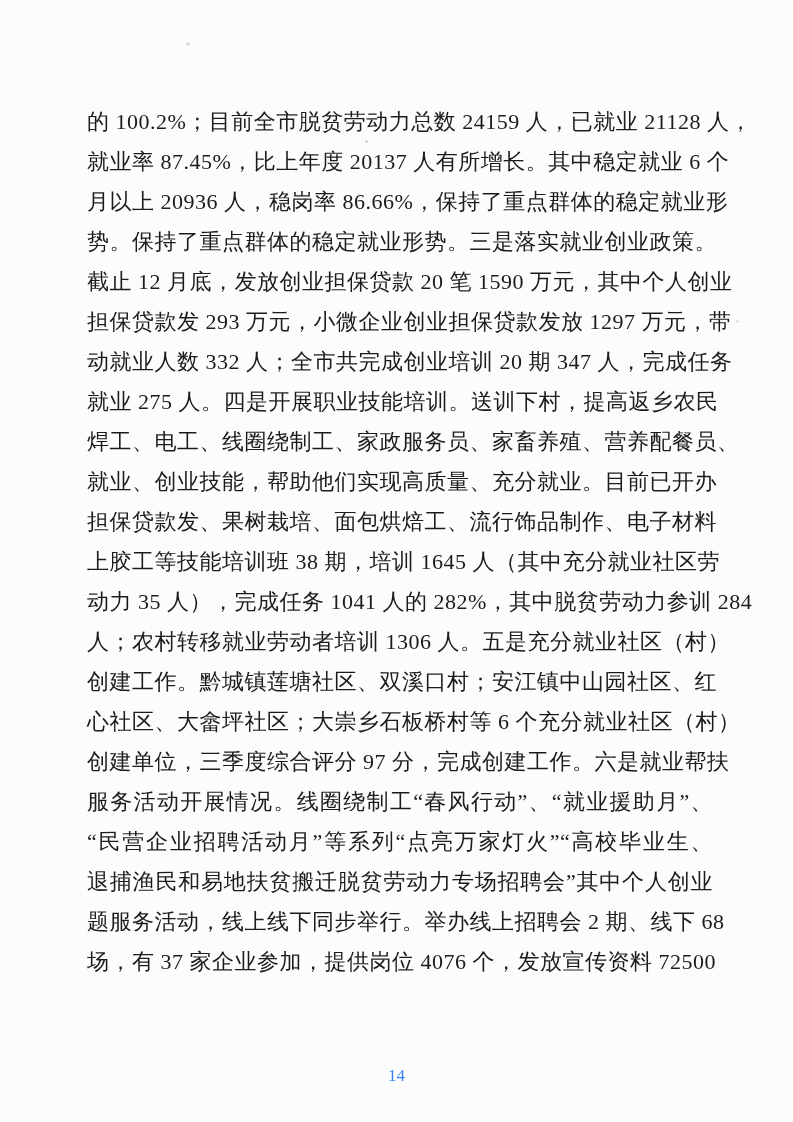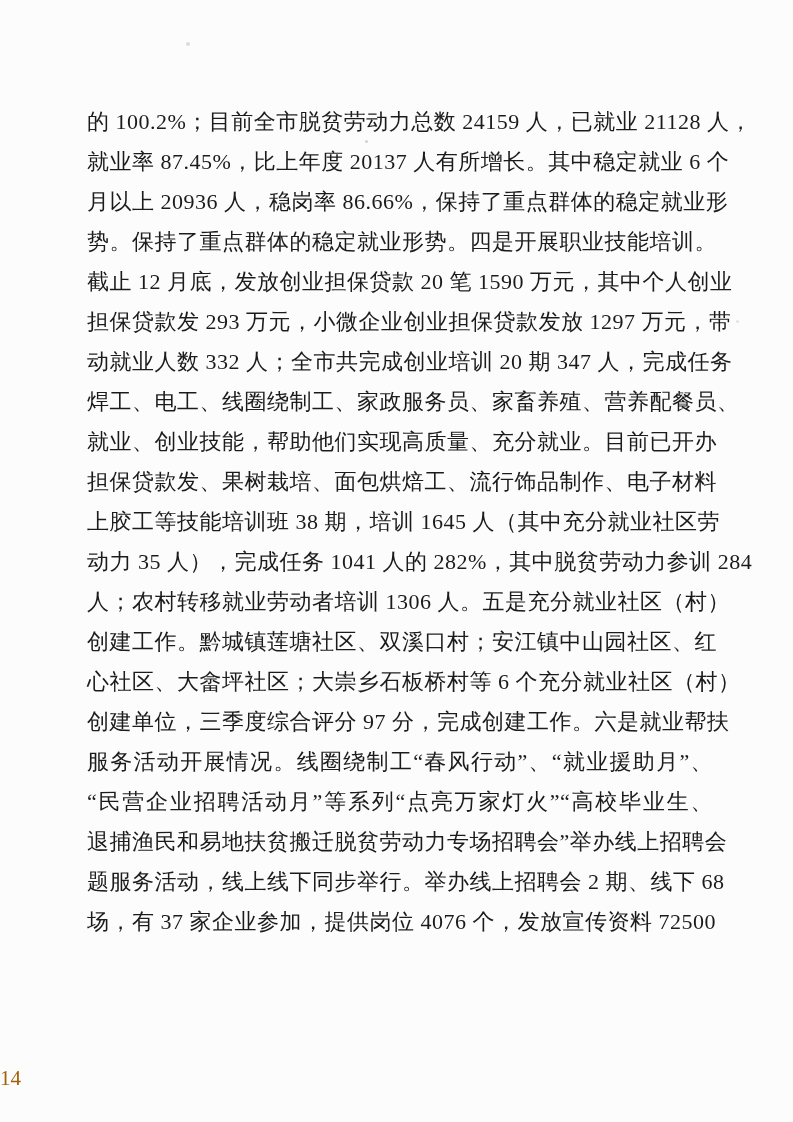--- a/index.html
+++ b/index.html
@@ -31,23 +31,23 @@
     white-space: nowrap;
     text-align: justify;
     text-align-last: justify;
     letter-spacing: 0.5px;
   }
   .page-number {
     position: absolute;
     left: 0;
     right: 0;
     top: 1066px;
-    text-align: left;
-    font-size: 21px;
-    color: #a16207;
+    text-align: center;
+    font-size: 17px;
+    color: #3b82f6;
   }
   .speck {
     position: absolute;
     border-radius: 50%;
   }
   .speck.s1 { left: 186px; top: 42px;  width: 4px; height: 4px; background: #dcdcdc; }
   .speck.s2 { left: 365px; top: 140px; width: 3px; height: 3px; background: #d2d2d2; }
   .speck.s3 { left: 736px; top: 320px; width: 3px; height: 3px; background: #e2e2e2; }
 </style>
 </head>
@@ -55,34 +55,35 @@
 
 <div class="page">
   <div class="speck s1"></div>
   <div class="speck s2"></div>
   <div class="speck s3"></div>
 
   <div class="text-block" id="text-block">
       <div class="line">的 100.2%；目前全市脱贫劳动力总数 24159 人，已就业 21128 人，</div>
       <div class="line">就业率 87.45%，比上年度 20137 人有所增长。其中稳定就业 6 个</div>
       <div class="line">月以上 20936 人，稳岗率 86.66%，保持了重点群体的稳定就业形</div>
-      <div class="line">势。保持了重点群体的稳定就业形势。四是开展职业技能培训。</div>
+      <div class="line">势。保持了重点群体的稳定就业形势。三是落实就业创业政策。</div>
       <div class="line">截止 12 月底，发放创业担保贷款 20 笔 1590 万元，其中个人创业</div>
       <div class="line">担保贷款发 293 万元，小微企业创业担保贷款发放 1297 万元，带</div>
       <div class="line">动就业人数 332 人；全市共完成创业培训 20 期 347 人，完成任务</div>
+      <div class="line">就业 275 人。四是开展职业技能培训。送训下村，提高返乡农民</div>
       <div class="line">焊工、电工、线圈绕制工、家政服务员、家畜养殖、营养配餐员、</div>
       <div class="line">就业、创业技能，帮助他们实现高质量、充分就业。目前已开办</div>
       <div class="line">担保贷款发、果树栽培、面包烘焙工、流行饰品制作、电子材料</div>
       <div class="line">上胶工等技能培训班 38 期，培训 1645 人（其中充分就业社区劳</div>
       <div class="line">动力 35 人），完成任务 1041 人的 282%，其中脱贫劳动力参训 284</div>
       <div class="line">人；农村转移就业劳动者培训 1306 人。五是充分就业社区（村）</div>
       <div class="line">创建工作。黔城镇莲塘社区、双溪口村；安江镇中山园社区、红</div>
       <div class="line">心社区、大畲坪社区；大崇乡石板桥村等 6 个充分就业社区（村）</div>
       <div class="line">创建单位，三季度综合评分 97 分，完成创建工作。六是就业帮扶</div>
       <div class="line">服务活动开展情况。线圈绕制工“春风行动”、“就业援助月”、</div>
       <div class="line">“民营企业招聘活动月”等系列“点亮万家灯火”“高校毕业生、</div>
-      <div class="line">退捕渔民和易地扶贫搬迁脱贫劳动力专场招聘会”举办线上招聘会</div>
+      <div class="line">退捕渔民和易地扶贫搬迁脱贫劳动力专场招聘会”其中个人创业</div>
       <div class="line">题服务活动，线上线下同步举行。举办线上招聘会 2 期、线下 68</div>
       <div class="line">场，有 37 家企业参加，提供岗位 4076 个，发放宣传资料 72500</div>
     </div>
 
   <div class="page-number">14</div>
 </div>
 
 </body></html>

